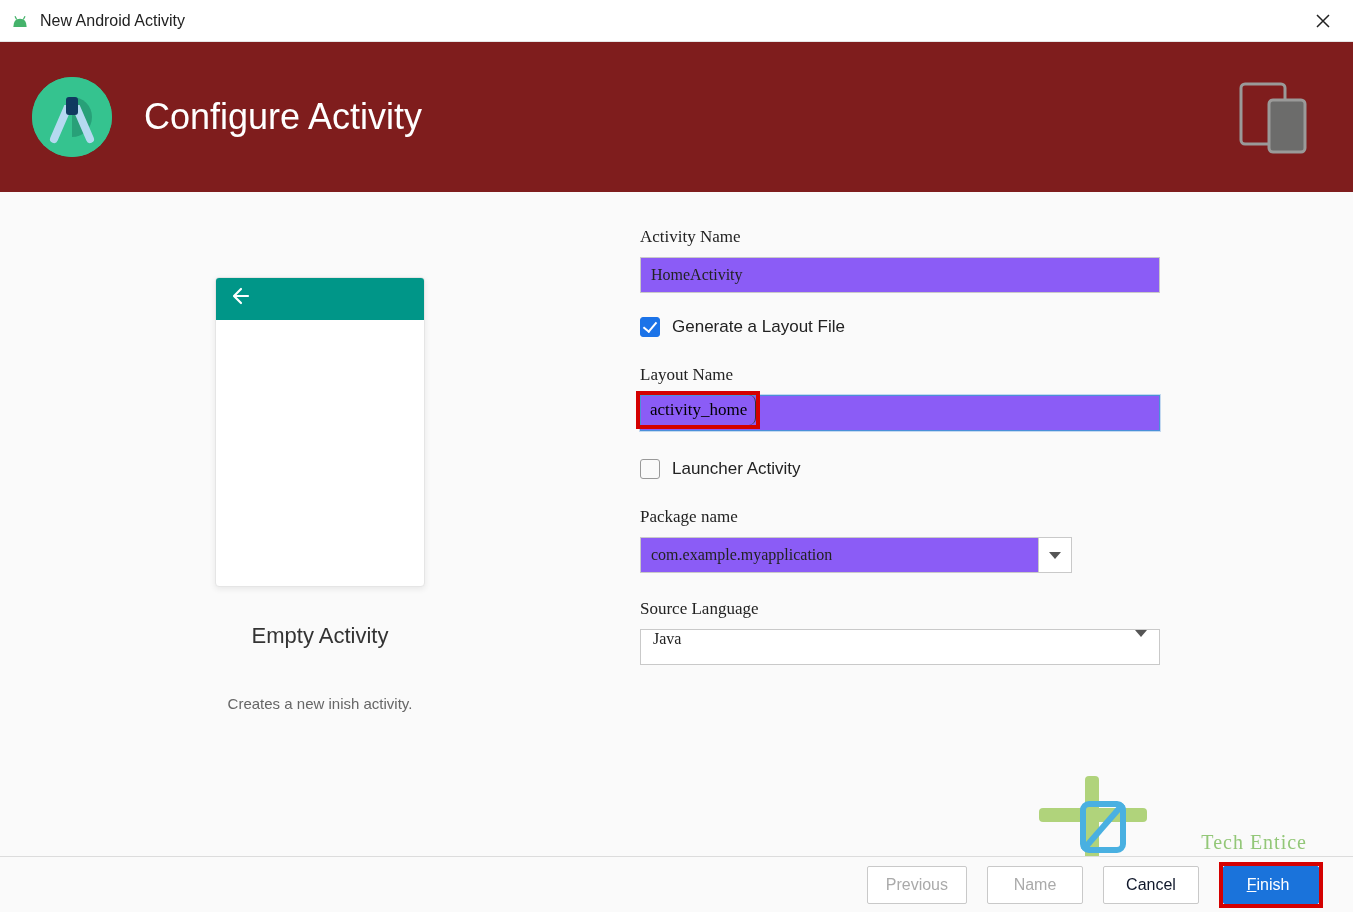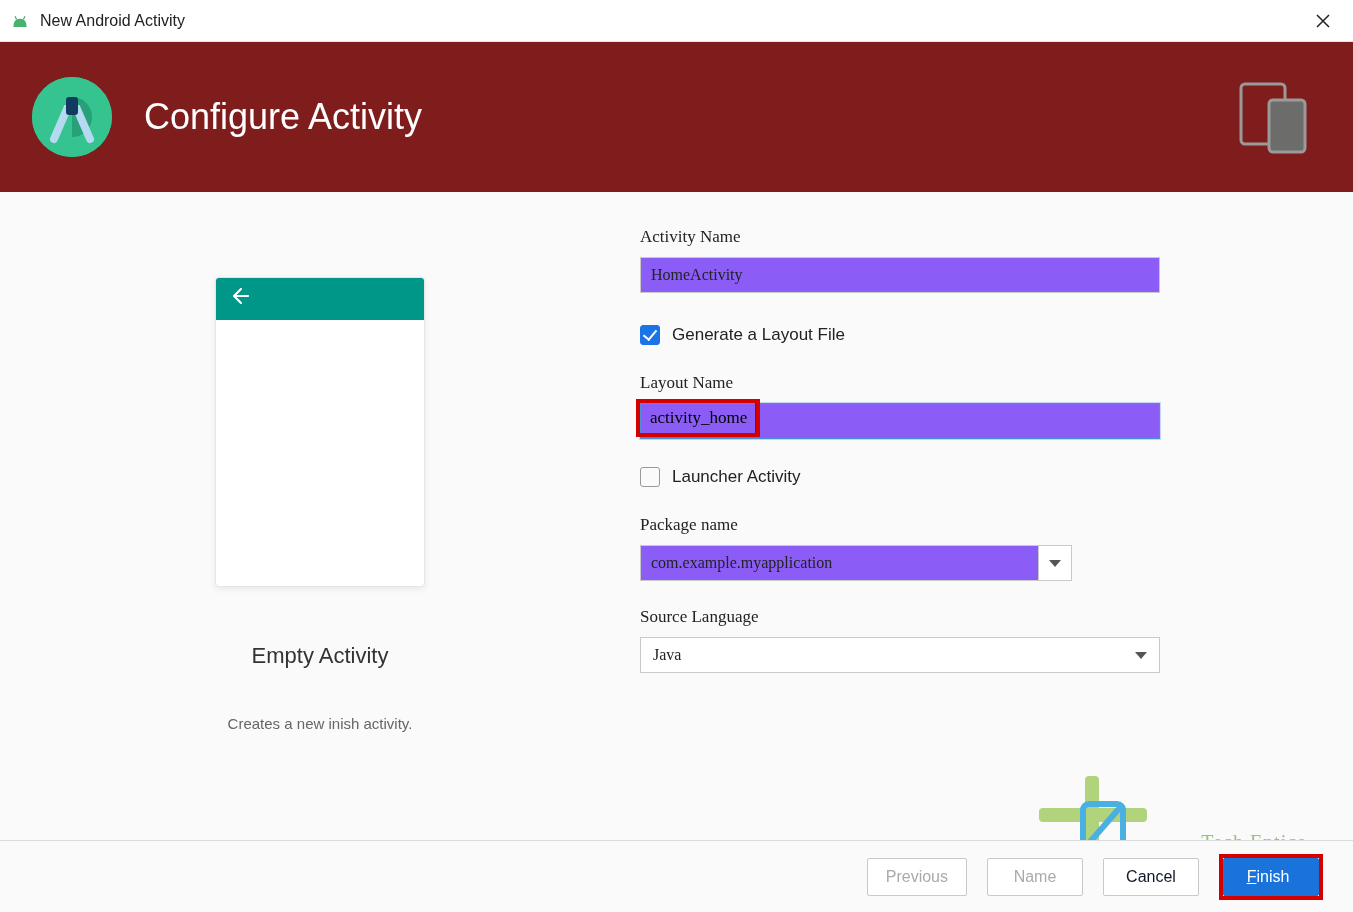--- a/index.html
+++ b/index.html
@@ -78,21 +78,21 @@
     overflow:hidden;
   }
   .phone-topbar {
     height: 42px;
     background: #009688;
     display:flex; align-items:center;
     padding-left: 14px;
   }
   .phone-back-arrow { color: #fff; font-size: 22px; }
   .preview-title {
-    margin-top: 56px;
+    margin-top: 36px;
     font-size: 22px;
     color: #333;
     font-weight: 400;
   }
   .preview-desc {
     margin-top: 46px;
     font-size: 15px;
     color: #666;
   }
   .right-pane {
@@ -121,24 +121,25 @@
     display:inline-block;
     border: 4px solid #d40000;
     padding: 0;
   }
   .highlight-red .inner-val {
     padding: 5px 8px 5px 10px;
     font-size: 17px;
     border-right: 1px solid #333;
     display:inline-block;
     min-height:26px;
+    border-radius:7px;
   }
   .checkbox-row {
     display:flex; align-items:flex-start;
-    margin: 32px 0 28px 0;
+    margin: 24px 0 28px 0;
   }
   .checkbox {
     width: 20px; height: 20px;
     border: 1px solid #999;
     border-radius: 3px;
     margin-right: 12px;
     display:flex; align-items:center; justify-content:center;
     cursor:pointer;
   }
   .checkbox.checked {
@@ -163,29 +164,29 @@
     width: 34px; height:36px; border:1px solid #c9c9c9; background:#fff;
     display:flex; align-items:center; justify-content:center; cursor:pointer;
   }
   .combo-btn .tri, .select .tri {
     width:0;height:0;border-left:6px solid transparent;border-right:6px solid transparent;border-top:7px solid #555;
   }
   .select {
     width: 520px; height: 36px;
     border: 1px solid #c9c9c9;
     background:#fff;
-    display:flex; align-items:center;
+    display:flex; 
     padding: 0 12px;
     font-size: 16px; color:#222;
     justify-content: space-between;
     cursor:pointer;
   }
   .footer {
     position:absolute; bottom:0; left:0; right:0;
-    height: 72px;
+    height: 56px;
     border-top:1px solid #dcdcdc;
     display:flex; align-items:center; justify-content:flex-end;
     padding: 0 30px;
     background: #fafafa;
   }
   .btn {
     min-width: 96px; height: 38px;
     border: 1px solid #c9c9c9;
     background: #fff;
     font-size: 16px;

